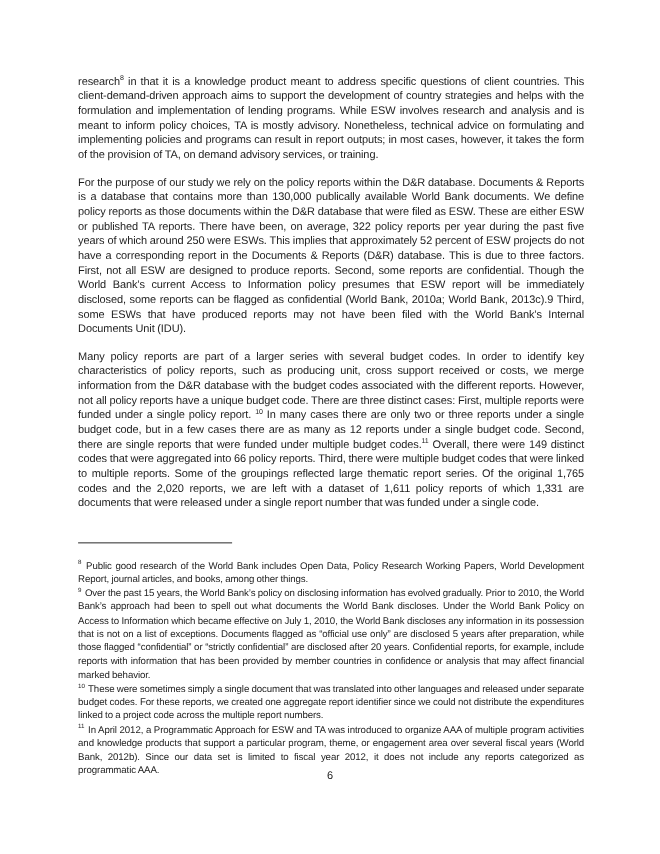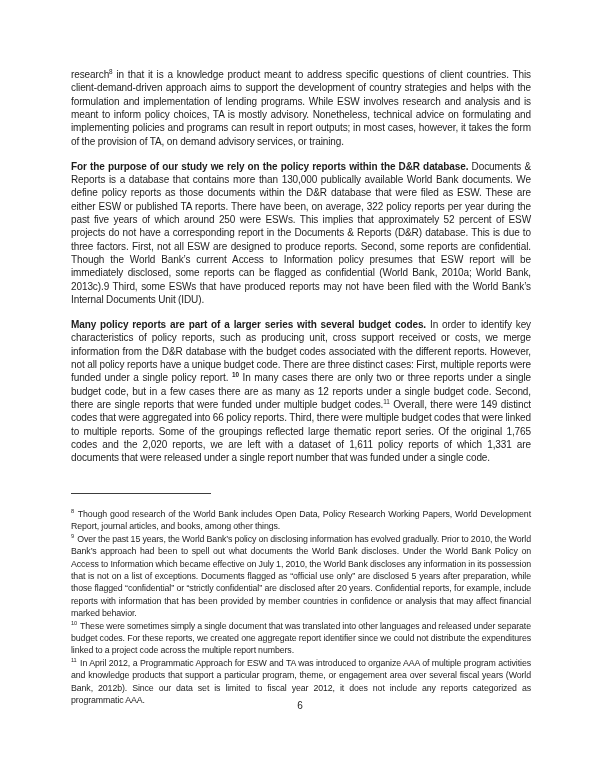--- a/index.html
+++ b/index.html
@@ -21,21 +21,21 @@
     left: 71px; right: 69px; top: 68px;
   }
   .para {
     margin: 0 0 11.5px 0;
     font-size: 10px;
     line-height: 13.35px;
     text-align: justify;
     letter-spacing: -0.1px;
     word-spacing: -0.2px;
   }
-  .bold { font-weight: bold; margin-top: 12px; }
+  .bold { font-weight: normal; margin-top: 12px; }
   .para sup, .footnote sup {
     font-size: 64%;
     line-height: 0;
     vertical-align: super;
   }
   .fn-rule {
     position: absolute;
     left: 71px; top: 493px;
     width: 140px; height: 0;
     border-top: 1.6px solid #3c3c3c;
@@ -64,19 +64,19 @@
 <body>
 
 <div class="page">
   <div class="body-text" id="paragraphs">
       <p class="para"><span>research</span><sup>8</sup><span> in that it is a knowledge product meant to address specific questions of client countries.  This client-demand-driven approach aims to support the development of country strategies and helps with the formulation and implementation of lending programs.  While ESW involves research and analysis and is meant to inform policy choices, TA is mostly advisory. Nonetheless, technical advice on formulating and implementing policies and programs can result in report outputs; in most cases, however, it takes the form of the provision of TA, on demand advisory services, or training.</span></p>
       <p class="para"><span class="bold">For the purpose of our study we rely on the policy reports within the D&amp;R database.</span><span>  Documents &amp; Reports is a database that contains more than 130,000 publically available World Bank documents.  We define policy reports as those documents within the D&amp;R database that were filed as ESW.  These are either ESW or published TA reports. There have been, on average, 322 policy reports per year during the past five years of which around 250 were ESWs. This implies that approximately 52 percent of ESW projects do not have a corresponding report in the Documents &amp; Reports (D&amp;R) database. This is due to three factors.  First, not all ESW are designed to produce reports. Second, some reports are confidential. Though the World Bank’s current Access to Information policy presumes that ESW report will be immediately disclosed, some reports can be flagged as confidential (World Bank, 2010a; World Bank, 2013c).9 Third, some ESWs that have produced reports may not have been filed with the World Bank’s Internal Documents Unit (IDU).</span></p>
       <p class="para"><span class="bold">Many policy reports are part of a larger series with several budget codes.</span><span> In order to identify key characteristics of policy reports, such as producing unit, cross support received or costs, we merge information from the D&amp;R database with the budget codes associated with the different reports. However, not all policy reports have a unique budget code. There are three distinct cases: First, multiple reports were funded under a single policy report. </span><sup class="bold">10</sup><span>  In many cases there are only two or three reports under a single budget code, but in a few cases there are as many as 12 reports under a single budget code. Second, there are single reports that were funded under multiple budget codes.</span><sup>11</sup><span>  Overall, there were 149 distinct codes that were aggregated into 66 policy reports. Third, there were multiple budget codes that were linked to multiple reports.  Some of the groupings reflected large thematic report series. Of the original 1,765 codes and the 2,020 reports, we are left with a dataset of 1,611 policy reports of which 1,331 are documents that were released under a single report number that was funded under a single code.</span></p>
     </div>
   <div class="fn-rule"></div>
   <div class="footnotes" id="footnotes">
-      <div class="footnote"><sup class="fn-marker">8</sup><span> Though good research of the World Bank includes Open Data, Policy Research Working Papers, World Development Report, journal articles, and books, among other things.</span></div>
+      <div class="footnote"><sup class="fn-marker">8</sup><span> Public good research of the World Bank includes Open Data, Policy Research Working Papers, World Development Report, journal articles, and books, among other things.</span></div>
       <div class="footnote"><sup class="fn-marker">9</sup><span> Over the past 15 years, the World Bank’s policy on disclosing information has evolved gradually. Prior to 2010, the World Bank’s approach had been to spell out what documents the World Bank discloses. Under the World Bank Policy on Access to Information which became effective on July 1, 2010, the World Bank discloses any information in its possession that is not on a list of exceptions. Documents flagged as “official use only” are disclosed 5 years after preparation, while those flagged “confidential” or “strictly confidential” are disclosed after 20 years. Confidential reports, for example, include reports with information that has been provided by member countries in confidence or analysis that may affect financial marked behavior.</span></div>
       <div class="footnote"><sup class="fn-marker">10</sup><span> These were sometimes simply a single document that was translated into other languages and released under separate budget codes. For these reports, we created one aggregate report identifier since we could not distribute the expenditures linked to a project code across the multiple report numbers.</span></div>
       <div class="footnote"><sup class="fn-marker">11</sup><span> In April 2012, a Programmatic Approach for ESW and TA was introduced to organize AAA of multiple program activities and knowledge products that support a particular program, theme, or engagement area over several fiscal years (World Bank, 2012b).  Since our data set is limited to fiscal year 2012, it does not include any reports categorized as programmatic AAA.</span></div>
     </div>
   <div class="page-number">6</div>
 </div>
 
 </body></html>

